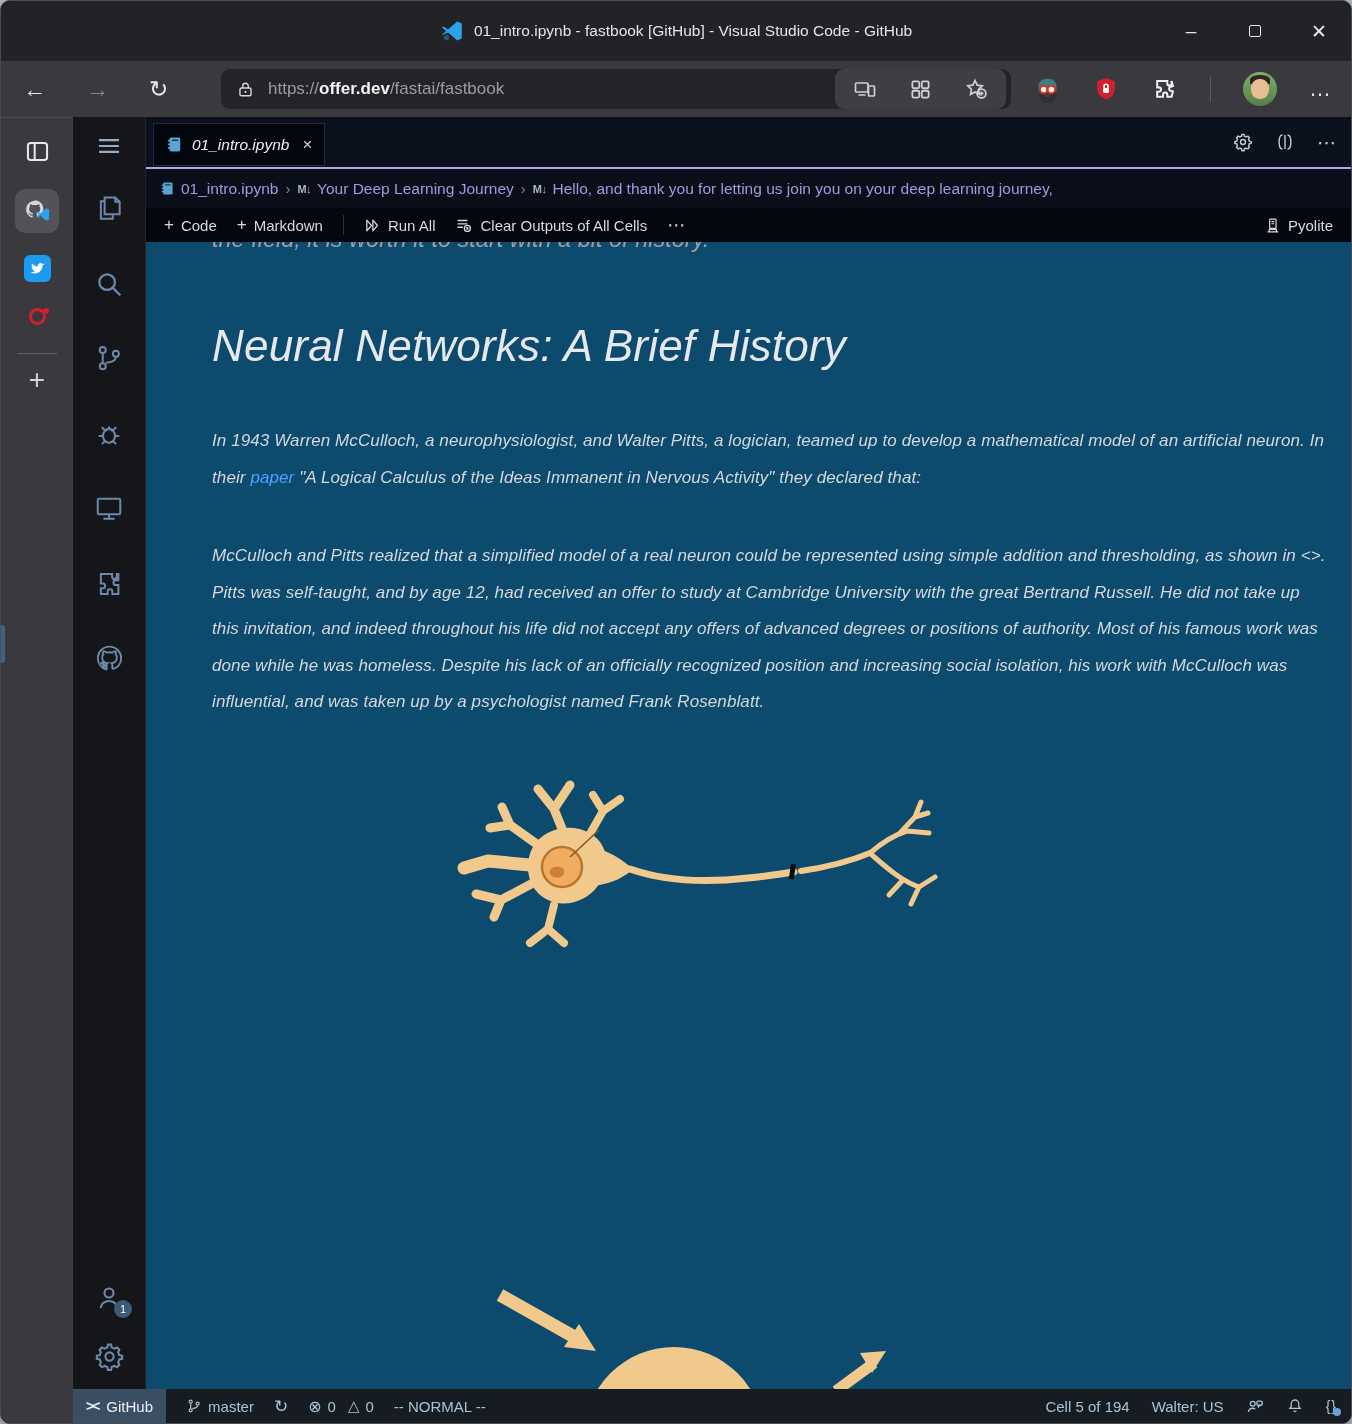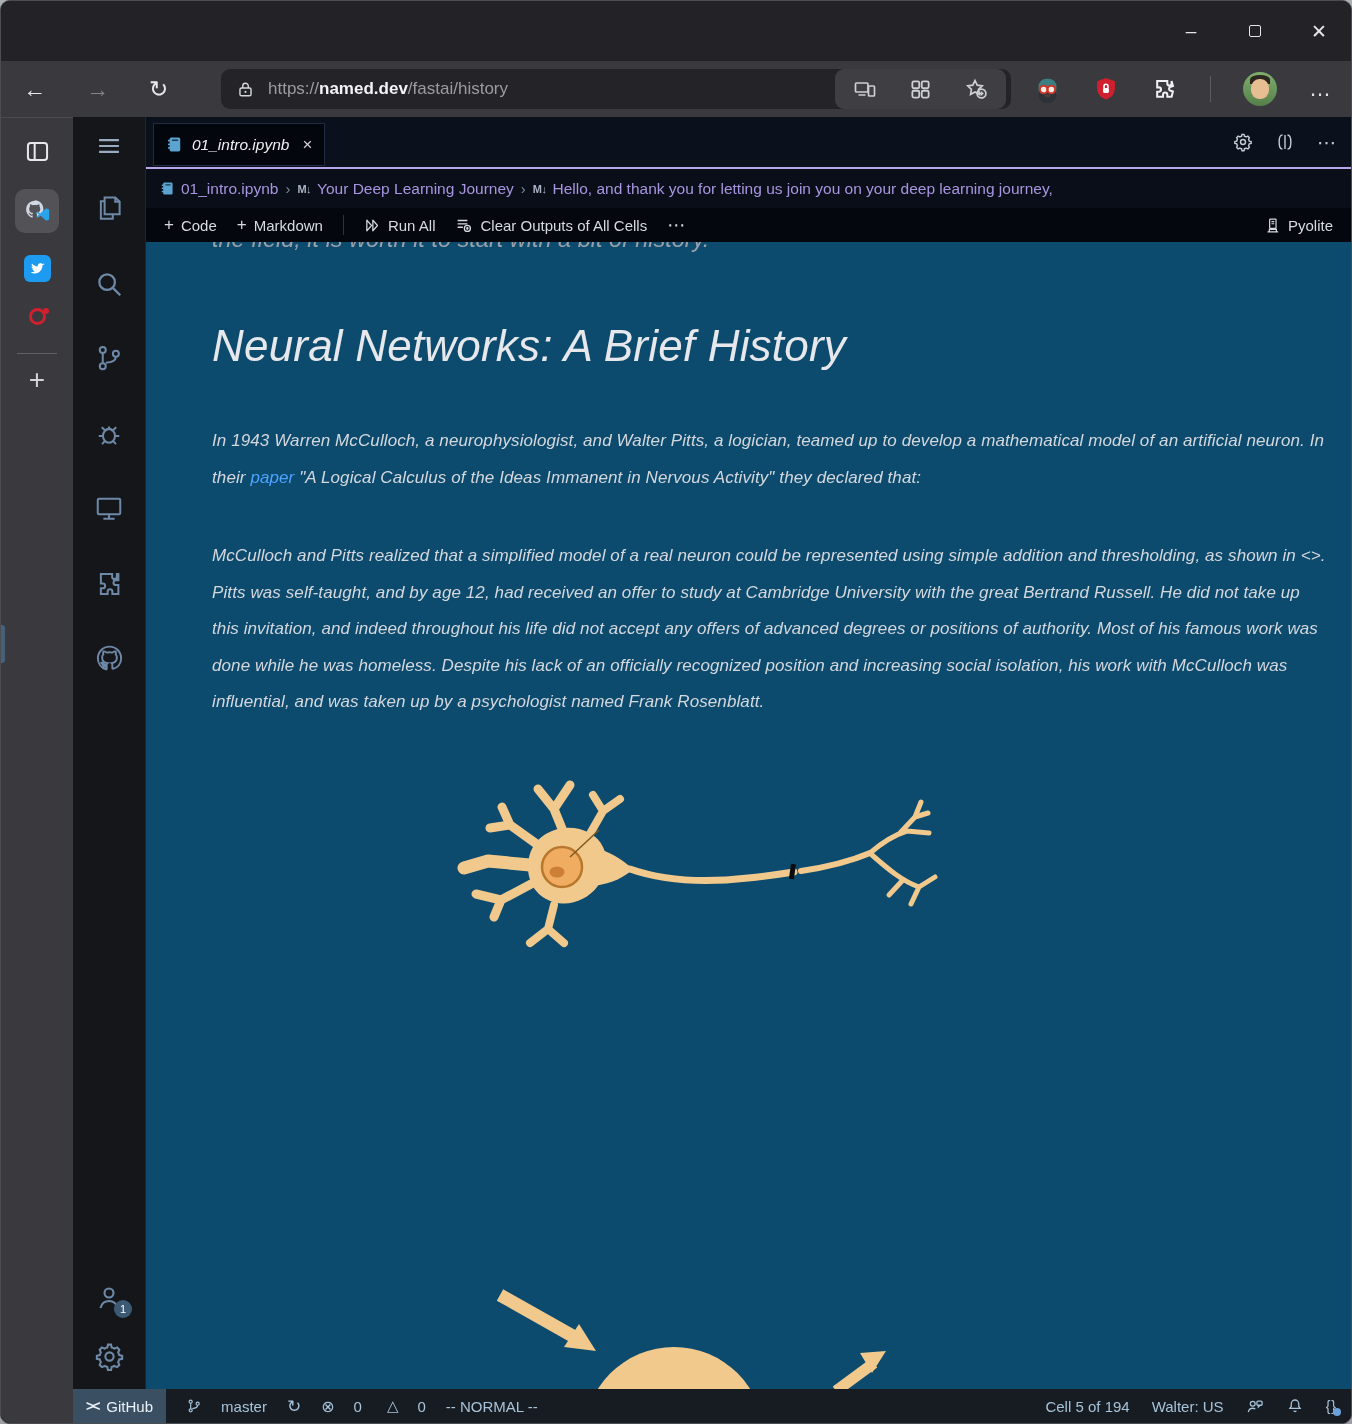--- a/index.html
+++ b/index.html
@@ -87,32 +87,42 @@
   .neuron{display:block;margin:52px 0 0 190px;}
   .bottom-fig{position:absolute;left:288px;bottom:0;}
 
   
   .statusbar{position:absolute;left:72px;right:0;bottom:0;height:34px;background:#171c23;
     display:flex;align-items:center;font-size:15px;color:var(--statusbar-text,#a6c3da);}
   .sb-left{display:flex;align-items:center;gap:20px;height:100%;}
   .sb-remote{height:100%;background:var(--remote-bg,#3b4f63);display:flex;align-items:center;gap:8px;
     padding:0 13px;color:#eaf1f8;}
   .sb-remote .rg{font-weight:bold;letter-spacing:-2px;font-size:14px;}
-  .sb-item{display:flex;align-items:center;gap:19px;}
+  .sb-item{display:flex;align-items:center;gap:6px;}
   .sb-right{margin-left:auto;display:flex;align-items:center;gap:22px;padding-right:14px;height:100%;}
   .brace-icon{position:relative;font-size:14px;letter-spacing:1px;}
   .brace-icon .dot{position:absolute;right:-4px;bottom:-2px;width:8px;height:8px;border-radius:50%;background:#6aa1d8;}
   svg{display:block;}
 </style>
 </head>
 <body>
 
 <div class="window">
 
   <div class="titlebar">
+    <div class="title-group">
+      <span>
+        <svg width="24" height="24" viewBox="0 0 24 24">
+            <path fill="#2aa3e8" d="M17.2 2.4 8 10.6 3.8 7.4 1.9 8.5l4.3 3.5-4.3 3.5 1.9 1.1L8 13.4l9.2 8.2 4.6-2.1V4.5z"></path>
+            <circle cx="6.5" cy="18.5" r="4.2" fill="#1c2733" opacity=".85"></circle>
+            <circle cx="6.5" cy="18.5" r="2.6" fill="#39536b"></circle>
+          </svg>
+      </span>
+      <span>01_intro.ipynb - fastbook [GitHub] - Visual Studio Code - GitHub</span>
+    </div>
     <div class="win-controls">
       <div class="win-btn">
           <span>–</span>
         </div>
       <div class="win-btn">
           <span class="max-glyph"></span>
         </div>
       <div class="win-btn">
           <span>✕</span>
         </div>
@@ -126,21 +136,21 @@
       <span>↻</span>
     </div>
     <div class="addrbar">
       <span>
         <svg width="19" height="19" viewBox="0 0 24 24" fill="none" stroke="#d5d7db" stroke-width="1.8">
             <rect x="5" y="10" width="14" height="10" rx="2"></rect>
             <path d="M8.5 10V7.5a3.5 3.5 0 0 1 7 0V10"></path>
             <circle cx="12" cy="15" r="1.3" fill="#d5d7db" stroke="none"></circle>
           </svg>
       </span>
-      <span class="url"><span class="dim">https://</span><span class="domain">named.dev</span><span class="dim">/fastai/history</span></span>
+      <span class="url"><span class="dim">https://</span><span class="domain">offer.dev</span><span class="dim">/fastai/fastbook</span></span>
       <span class="addr-icons">
         <span>
           <svg width="24" height="24" viewBox="0 0 24 24" fill="none" stroke="currentColor" stroke-width="1.7">
               <rect x="2.5" y="6" width="12.5" height="9" rx="1"></rect>
               <path d="M5.5 18h7"></path>
               <rect x="15.5" y="9" width="6" height="10" rx="1"></rect>
             </svg>
         </span>
         <span>
           <svg width="23" height="23" viewBox="0 0 24 24" fill="none" stroke="currentColor" stroke-width="1.9">

